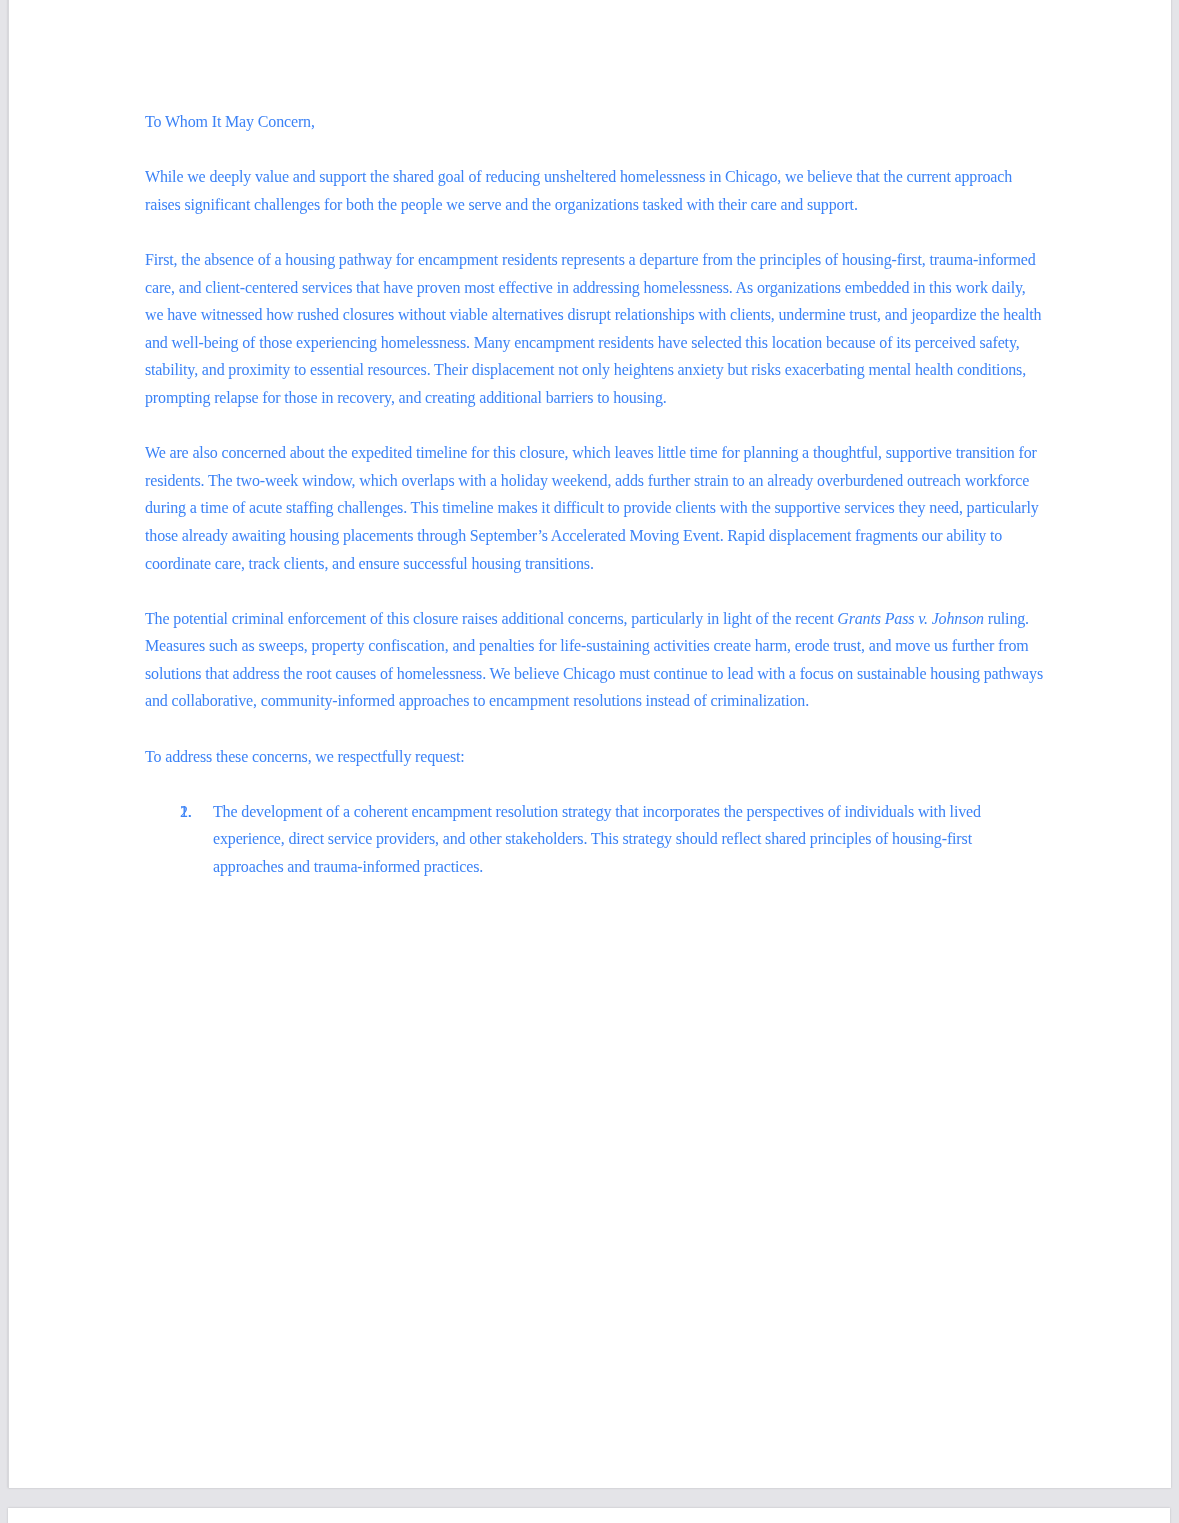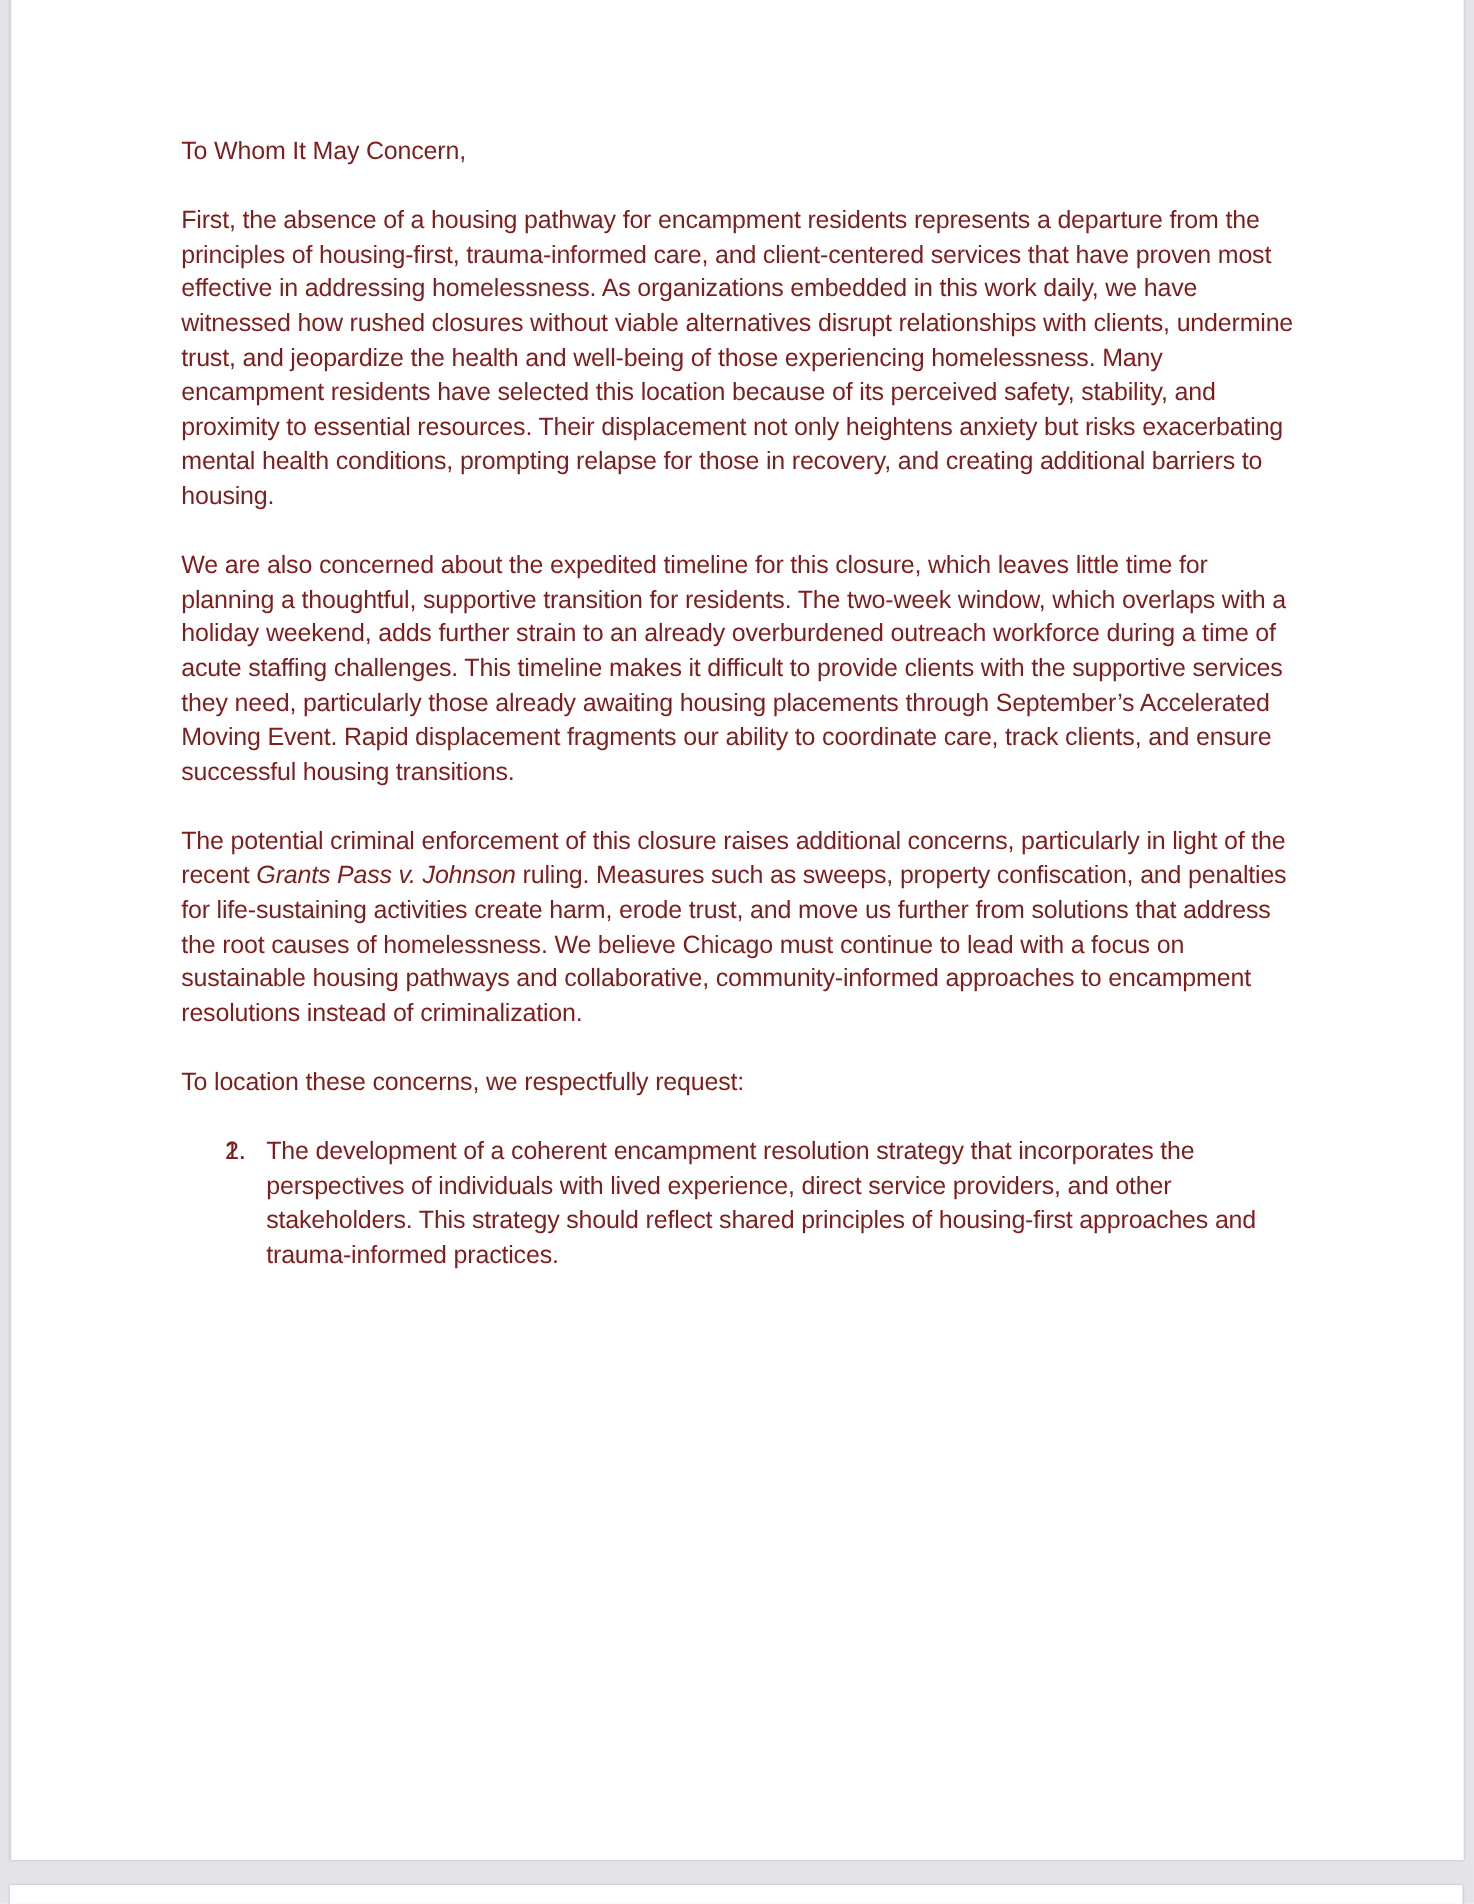--- a/index.html
+++ b/index.html
@@ -15,46 +15,48 @@
     box-shadow:0 0 2px rgba(0,0,0,0.18);
     border-left:1px solid #d8d8dc;
   }
   .page2 {
     position:absolute; left:8px; top:1508px; width:1162px; height:40px;
     background:#ffffff;
     box-shadow:0 0 2px rgba(0,0,0,0.18);
   }
   .content {
     position:absolute; left:136px; top:118px; width:900px;
-    color:#7f1d1d; font-size:20px; line-height:27.6px;
+    color:#3b82f6; font-size:16px; line-height:27.6px;
     letter-spacing:-0.15px;
+    font-family:Liberation Serif, serif;
   }
   .content p { margin:0 0 27.6px 0; }
   .content .salutation { margin-bottom:27.6px; }
   ol.requests {
     margin:0; padding:0; list-style:none;
   }
   ol.requests li {
     position:relative; padding-left:68px;
   }
   ol.requests li .num {
     position:absolute; left:35px; top:0;
   }
   em { font-style:italic; }
 </style>
 </head>
 <body>
 
 <div class="page">
   <div class="content">
     <p class="salutation">To Whom It May Concern,</p>
+    <p>While we deeply value and support the shared goal of reducing unsheltered homelessness in Chicago, we believe that the current approach raises significant challenges for both the people we serve and the organizations tasked with their care and support.</p>
     <p>First, the absence of a housing pathway for encampment residents represents a departure from the principles of housing-first, trauma-informed care, and client-centered services that have proven most effective in addressing homelessness. As organizations embedded in this work daily, we have witnessed how rushed closures without viable alternatives disrupt relationships with clients, undermine trust, and jeopardize the health and well-being of those experiencing homelessness. Many encampment residents have selected this location because of its perceived safety, stability, and proximity to essential resources. Their displacement not only heightens anxiety but risks exacerbating mental health conditions, prompting relapse for those in recovery, and creating additional barriers to housing.</p>
     <p>We are also concerned about the expedited timeline for this closure, which leaves little time for planning a thoughtful, supportive transition for residents. The two-week window, which overlaps with a holiday weekend, adds further strain to an already overburdened outreach workforce during a time of acute staffing challenges. This timeline makes it difficult to provide clients with the supportive services they need, particularly those already awaiting housing placements through September’s Accelerated Moving Event. Rapid displacement fragments our ability to coordinate care, track clients, and ensure successful housing transitions.</p>
     <p><span>The potential criminal enforcement of this closure raises additional concerns, particularly in light of the recent </span><em>Grants Pass v. Johnson</em><span> ruling. Measures such as sweeps, property confiscation, and penalties for life-sustaining activities create harm, erode trust, and move us further from solutions that address the root causes of homelessness. We believe Chicago must continue to lead with a focus on sustainable housing pathways and collaborative, community-informed approaches to encampment resolutions instead of criminalization.</span></p>
-    <p>To location these concerns, we respectfully request:</p>
+    <p>To address these concerns, we respectfully request:</p>
     <ol class="requests">
       <li>
         <span class="num">1.</span>
       </li>
       <li>
         <span class="num">2.</span>
         <span>The development of a coherent encampment resolution strategy that incorporates the perspectives of individuals with lived experience, direct service providers, and other stakeholders. This strategy should reflect shared principles of housing-first approaches and trauma-informed practices.</span>
       </li>
     </ol>
   </div>

